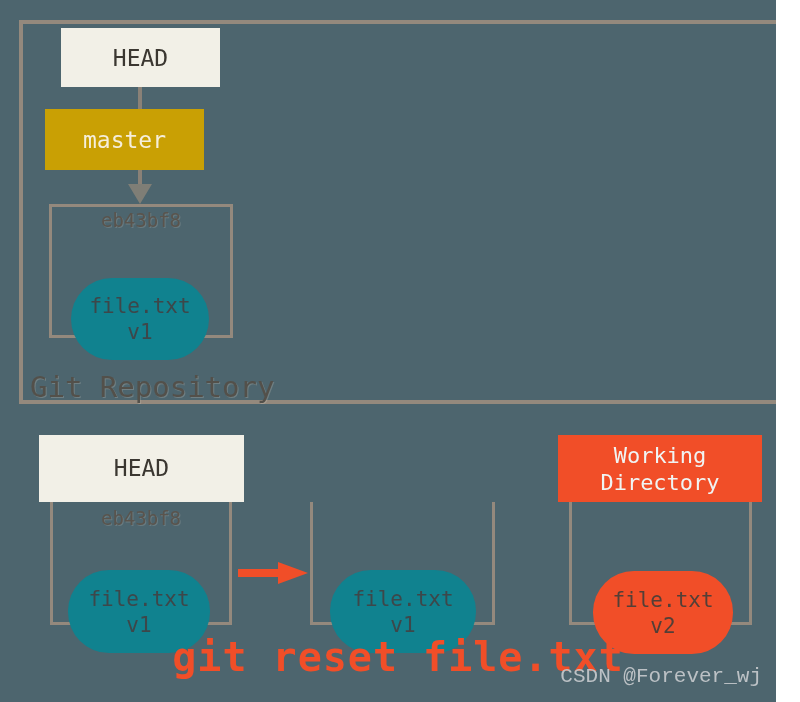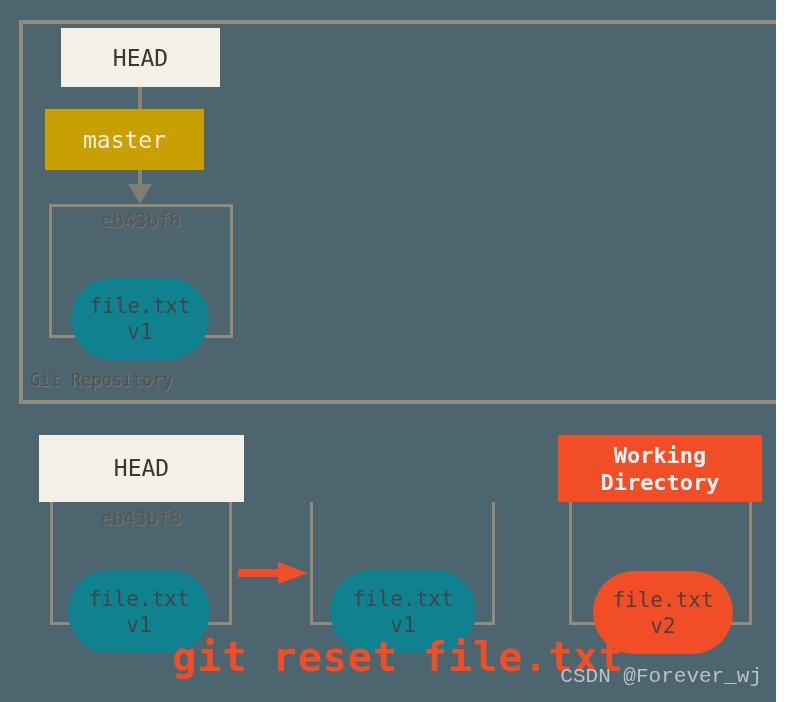--- a/index.html
+++ b/index.html
@@ -29,28 +29,28 @@
     border-left:12px solid transparent; border-right:12px solid transparent;
     border-top:20px solid var(--arrowhead);}
   .commit-box{left:49px; top:204px; width:184px; height:134px; border:3px solid var(--frame);}
   .sha-top{left:49px; top:209px; width:184px; text-align:center; font-size:19px;
     color:var(--sha-text); text-shadow:1px 1px 0 rgba(230,222,210,0.18);}
   .blob{border-radius:41px; font-size:21px; line-height:26px; color:var(--blob-text);
     flex-direction:column;margin-top:37px;}
   .blob-teal{background:var(--teal);}
   .blob-red{background:var(--red); color:var(--red-blob-text);}
   .blob-top{left:71px; top:241px; width:138px; height:82px;}
-  .repo-label{left:30px; top:370px; font-size:17px; color:var(--label-text);
+  .repo-label{left:30px; top:370px; font-size:29px; color:var(--label-text);
     text-shadow:1px 1px 0 rgba(230,222,210,0.22);}
 
   
   .col-hdr{top:435px; height:67px; font-size:22px; line-height:27px;}
   .hdr-head{left:39px; width:205px; background:var(--ivory); color:var(--ivory-text); font-size:23px;}
   .hdr-index{left:298px; width:207px; background:var(--teal); color:var(--header-text);}
-  .hdr-working{left:558px; width:204px; background:var(--red); color:var(--header-text); padding:0 1px;font-weight:bold;}
+  .hdr-working{left:558px; width:204px; background:var(--red); color:var(--header-text); padding:0 1px;}
   .outline-box{top:502px; height:123px; border:3px solid var(--frame); border-top:none;}
   .box-head{left:50px; width:182px;}
   .box-index{left:310px; width:185px;}
   .box-working{left:569px; width:183px;}
   .sha-bottom{left:50px; top:507px; width:182px; text-align:center; font-size:19px;
     color:var(--sha-text); text-shadow:1px 1px 0 rgba(230,222,210,0.18);}
   .blob-head{left:68px; top:533px; width:142px; height:83px;}
   .blob-index{left:330px; top:533px; width:146px; height:83px;}
   .blob-working{left:593px; top:534px; width:140px; height:83px;}
 

